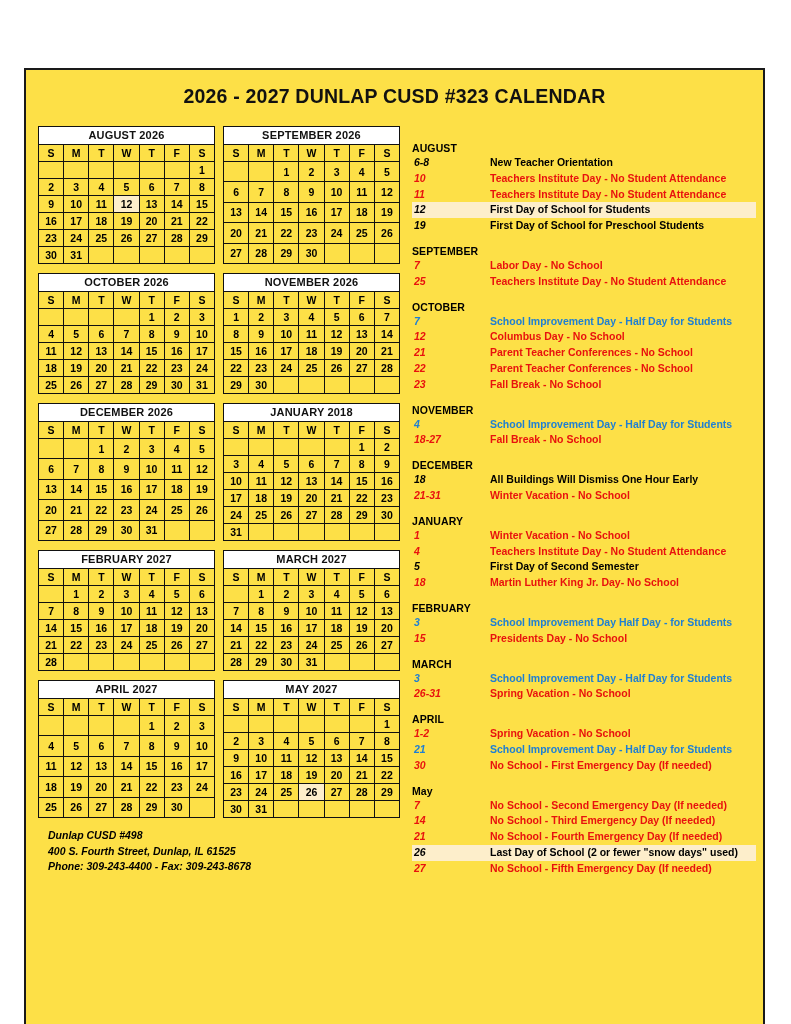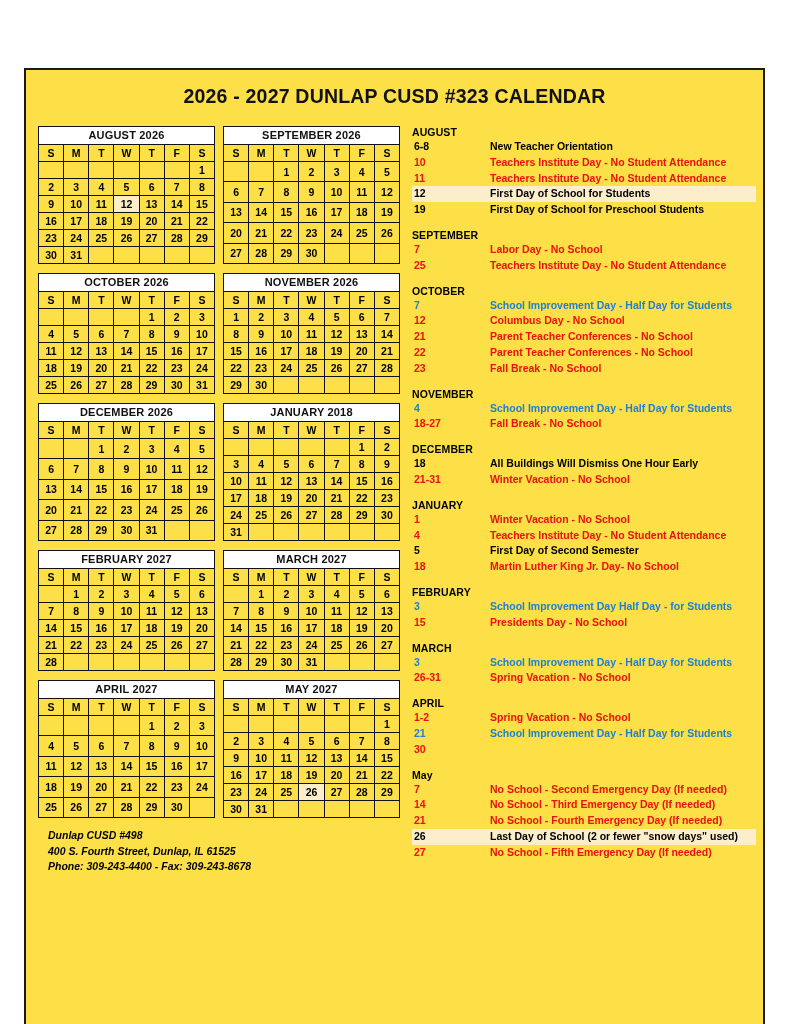--- a/index.html
+++ b/index.html
@@ -94,35 +94,36 @@
     box-sizing: border-box;
   }
   .legend-month {
     font-size: 10.5px;
     font-weight: bold;
     color: #000;
     margin-top: 11px;
     margin-bottom: 1px;
     letter-spacing: 0.1px;
   }
-  .legend-month.first { margin-top: 0; }
+  .legend-month.first { margin-top: 16px; }
   .legend-row {
     display: flex;
     flex-direction: row;
     font-size: 10.5px;
     font-weight: bold;
     line-height: 15.8px;
     height: 15.8px;
     align-items: center;
   }
   .legend-row .ldate {
     width: 78px;
     flex: 0 0 78px;
     padding-left: 2px;
     box-sizing: border-box;
+    font-style: italic;
   }
   .legend-row .ldesc { flex: 1 1 auto; }
   .legend-row.c-red   { color: #e8120e; }
   .legend-row.c-blue  { color: #1e7fd4; }
   .legend-row.c-black { color: #000000; }
   .legend-row.hl { background: #fdeecb; }
   
   #footer-block {
     position: absolute;
     left: 22px;
@@ -902,20 +903,21 @@
         <div class="legend-row c-red">
           <span class="ldate">1-2</span>
           <span class="ldesc">Spring Vacation - No School</span>
         </div>
         <div class="legend-row c-blue">
           <span class="ldate">21</span>
           <span class="ldesc">School Improvement Day - Half Day for Students</span>
         </div>
         <div class="legend-row c-red">
           <span class="ldate">30</span>
+          <span class="ldesc">No School - First Emergency Day (If needed)</span>
         </div>
         <div class="legend-month">May</div>
         <div class="legend-row c-red">
           <span class="ldate">7</span>
           <span class="ldesc">No School - Second Emergency Day (If needed)</span>
         </div>
         <div class="legend-row c-red">
           <span class="ldate">14</span>
           <span class="ldesc">No School - Third Emergency Day (If needed)</span>
         </div>

